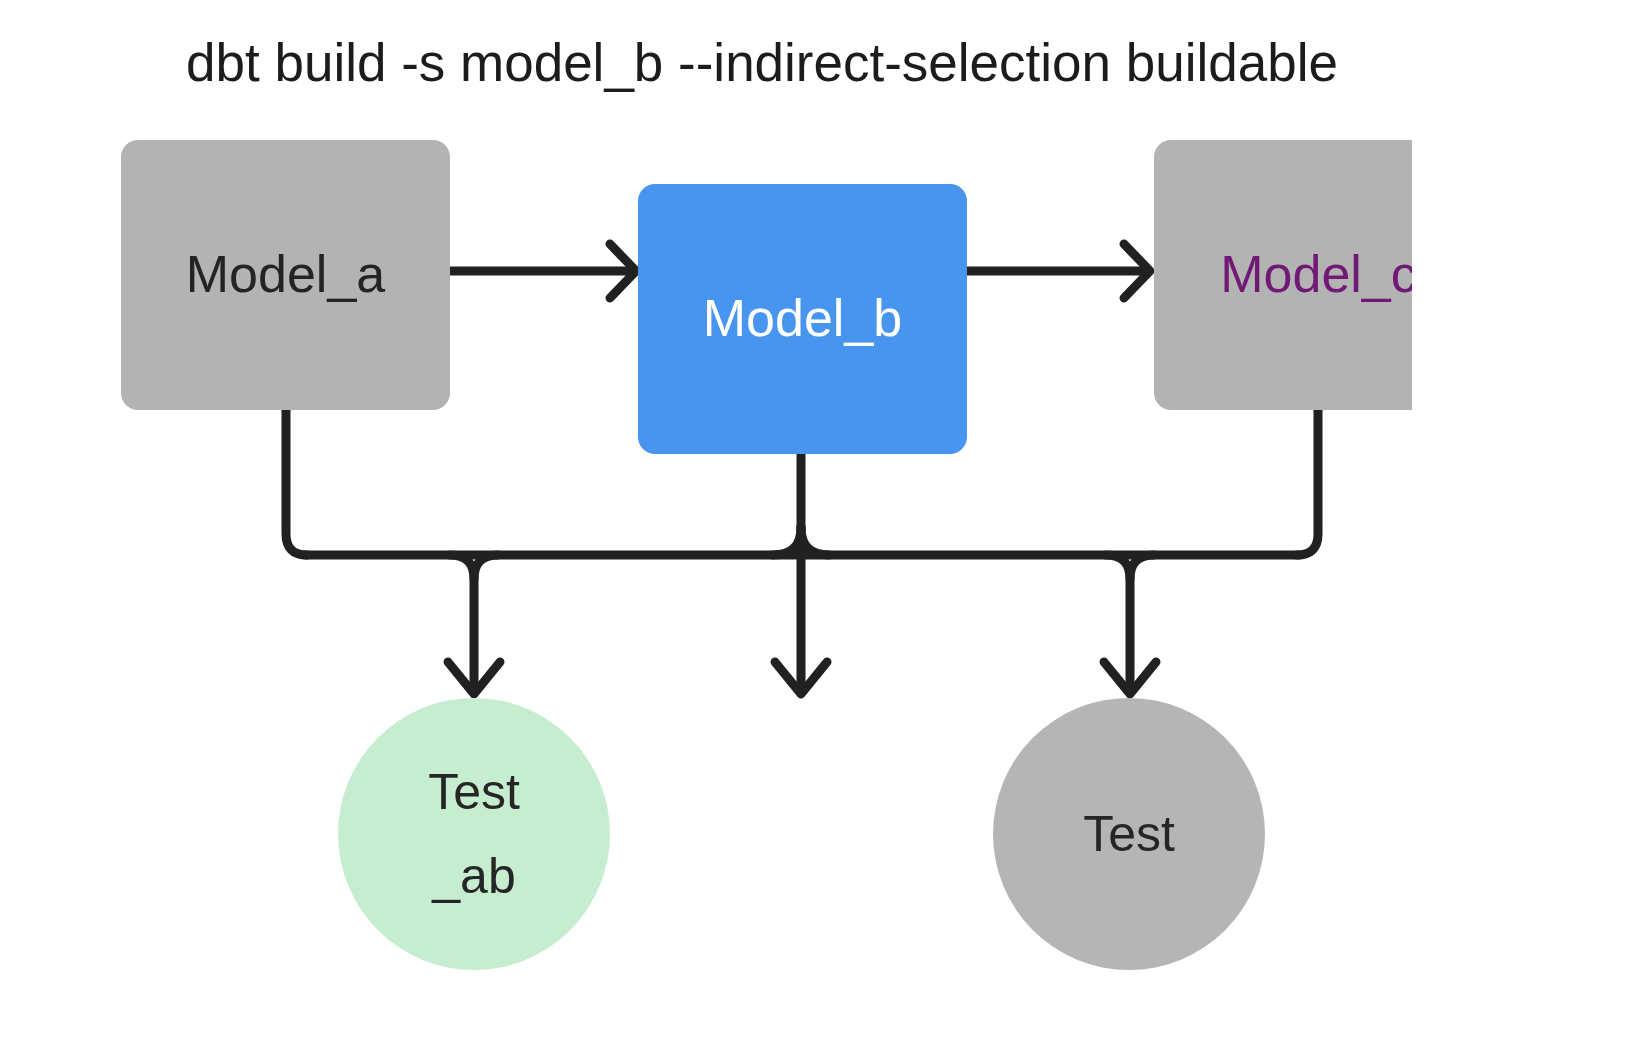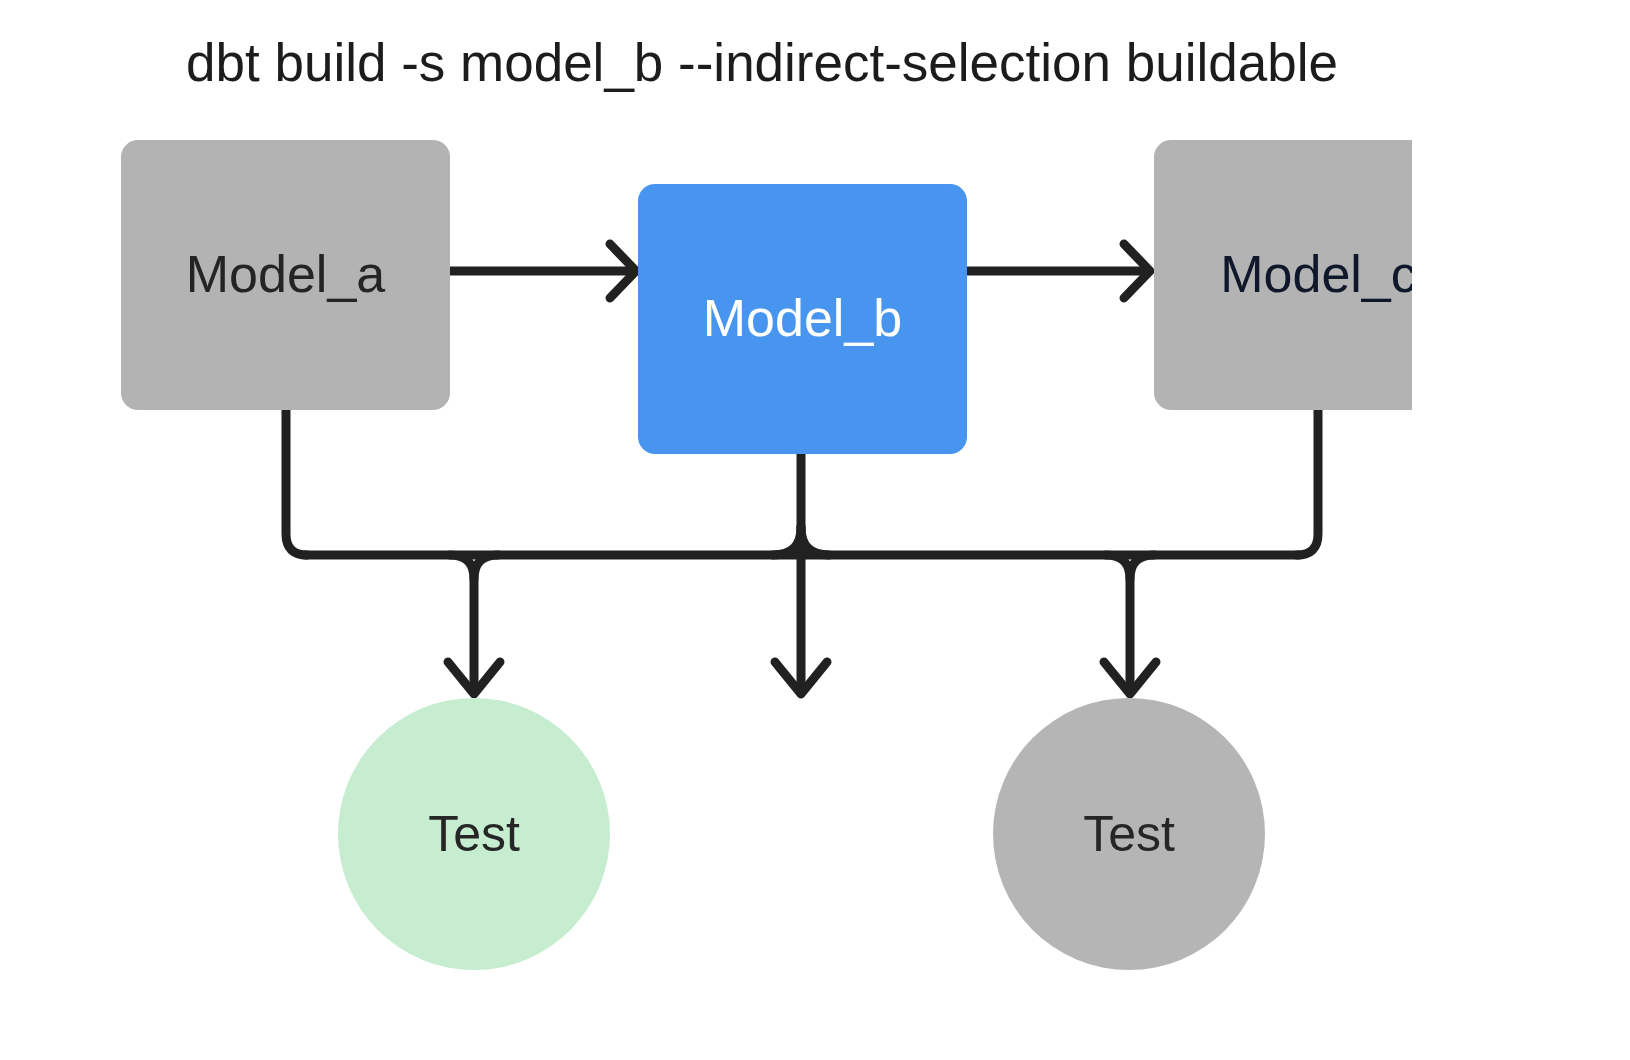--- a/index.html
+++ b/index.html
@@ -114,26 +114,27 @@
 
   <div class="model-node" id="model-a" style="background-color: rgb(179, 179, 179);">
     <span class="node-label" style="color: rgb(36, 36, 36);">Model_a</span>
   </div>
 
   <div class="model-node" id="model-b" style="background-color: rgb(72, 149, 240);">
     <span class="node-label" style="color: rgb(255, 255, 255);">Model_b</span>
   </div>
 
   <div class="model-node" id="model-c" style="background-color: rgb(179, 179, 179);">
-    <span class="node-label" style="color: #0f172a;">Model_c</span>
+    <span class="node-label" style="color: #701a75;">Model_c</span>
   </div>
 
   <div class="test-node" id="test-ab" style="background-color: rgb(198, 237, 207);">
     <span class="node-label" style="color: rgb(38, 38, 38);">
       <span>Test</span>
+      <span>_ab</span>
     </span>
   </div>
 
 
   <div class="test-node" id="test-bc" style="background-color: rgb(181, 181, 181);">
     <span class="node-label" style="color: rgb(38, 38, 38);">
       <span>Test</span>
     </span>
   </div>
 

